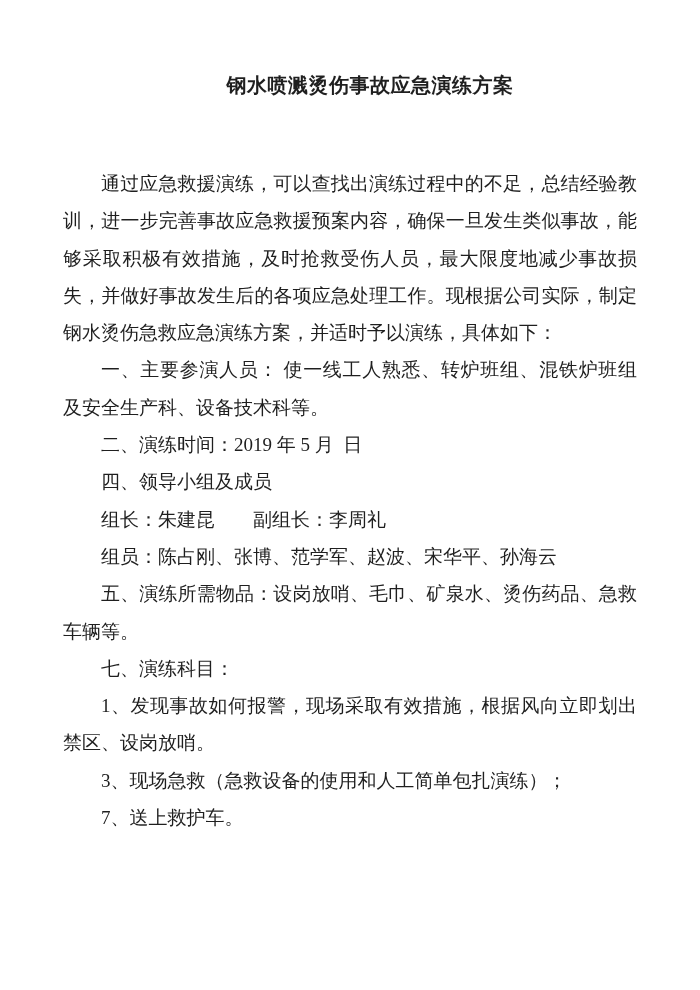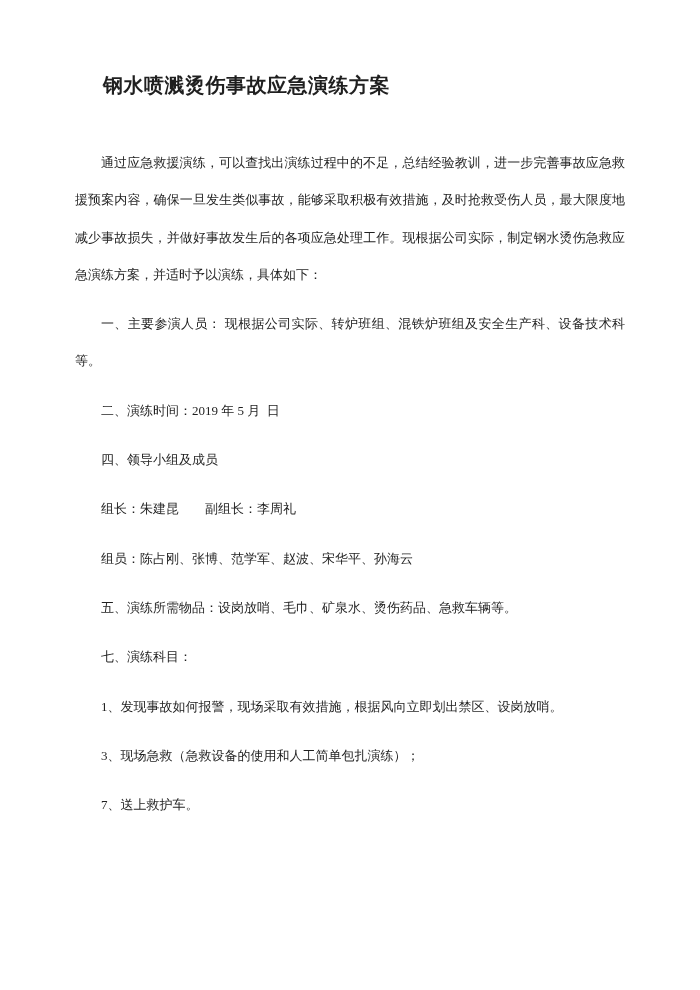--- a/index.html
+++ b/index.html
@@ -15,44 +15,45 @@
     background: #ffffff;
     color: #1f1f1f;
     padding: 70px 63px 0 63px;
     font-family: "Liberation Serif", "DejaVu Serif", serif;
     overflow: hidden;
   }
   .doc-title {
     font-size: 20px;
     line-height: 30px;
     font-weight: 700;
+    text-align: center;
     text-indent: 40px; 
-    margin: 0 0 44px 0;
+    margin: 0 0 65px 0;
     letter-spacing: 0.5px;
   }
   .doc-body p {
-    margin: 12px;
-    font-size: 13px;
+    margin: 0;
+    font-size: 19px;
     line-height: 37.3px;
     text-align: justify;
     text-justify: inter-ideograph;
     text-indent: 2em;
     white-space: pre-wrap;
     word-break: break-all;
   }
 </style>
 </head>
 <body>
 
 <div class="page">
   <h1 class="doc-title">钢水喷溅烫伤事故应急演练方案</h1>
 
   <div class="doc-body">
     <p>通过应急救援演练，可以查找出演练过程中的不足，总结经验教训，进一步完善事故应急救援预案内容，确保一旦发生类似事故，能够采取积极有效措施，及时抢救受伤人员，最大限度地减少事故损失，并做好事故发生后的各项应急处理工作。现根据公司实际，制定钢水烫伤急救应急演练方案，并适时予以演练，具体如下：</p>
-    <p>一、主要参演人员： 现根据公司实际、转炉班组、混铁炉班组及安全生产科、设备技术科等。</p>
+    <p>一、主要参演人员： 使一线工人熟悉、转炉班组、混铁炉班组及安全生产科、设备技术科等。</p>
     <p>二、演练时间：2019 年 5 月  日</p>
     <p>四、领导小组及成员</p>
     <p>组长：朱建昆　　副组长：李周礼</p>
     <p>组员：陈占刚、张博、范学军、赵波、宋华平、孙海云</p>
     <p>五、演练所需物品：设岗放哨、毛巾、矿泉水、烫伤药品、急救车辆等。</p>
     <p>七、演练科目：</p>
     <p>1、发现事故如何报警，现场采取有效措施，根据风向立即划出禁区、设岗放哨。</p>
     <p>3、现场急救（急救设备的使用和人工简单包扎演练）；</p>
     <p>7、送上救护车。</p>
   </div>

